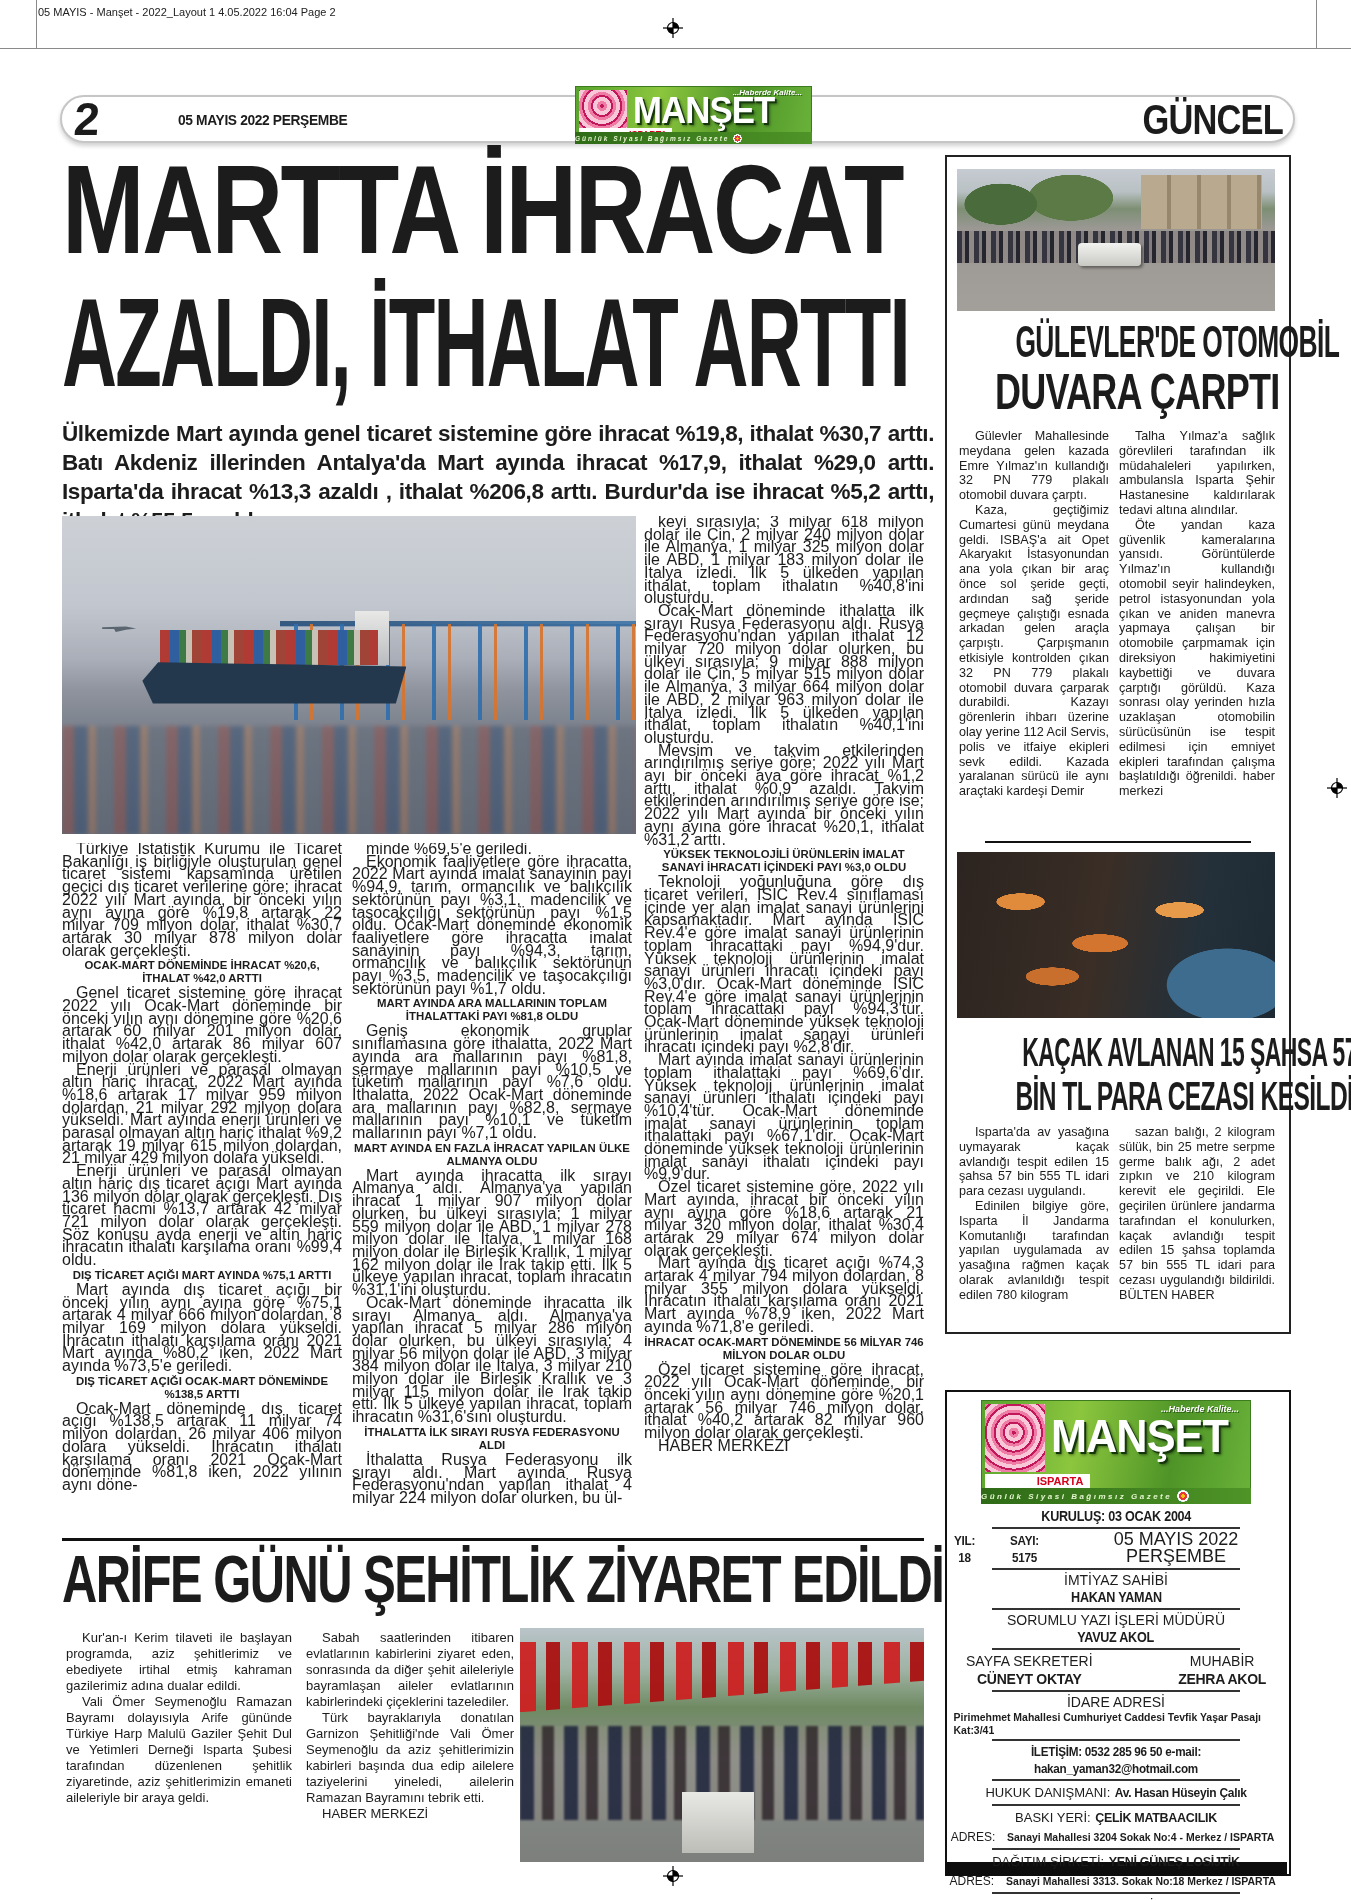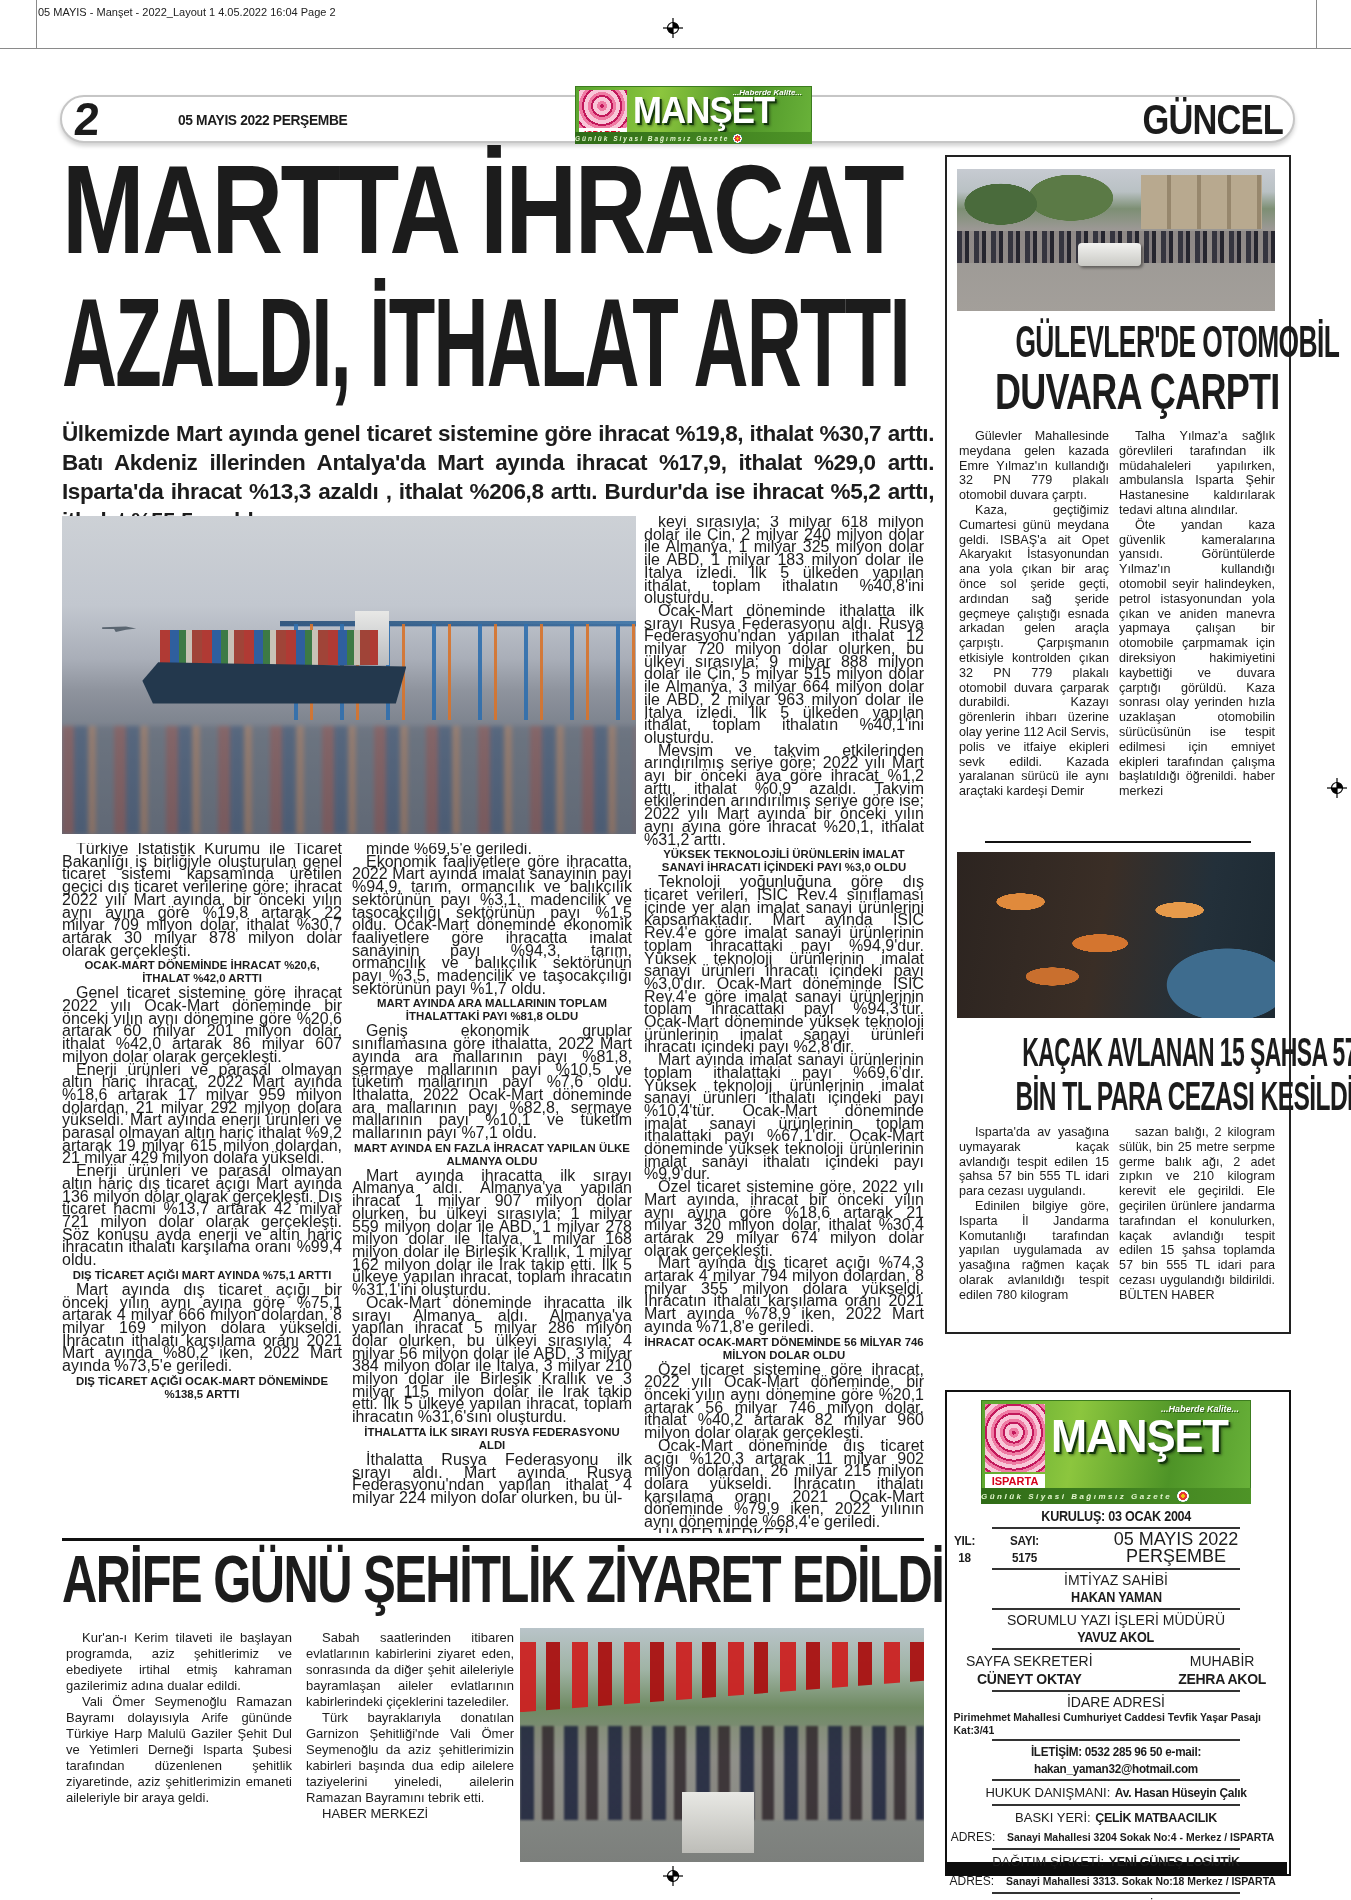--- a/index.html
+++ b/index.html
@@ -20,21 +20,21 @@
   .pagenum{left:74px;top:92px;font-size:46px;font-weight:900;transform:skewX(-4deg);}
   .hdate{left:178px;top:111px;font-size:15px;font-weight:700;letter-spacing:-.4px;transform:scaleX(.92);transform-origin:left;}
   .guncel{left:1108px;top:96px;width:175px;font-size:42px;font-weight:900;letter-spacing:-1px;
           transform:scaleX(.82);transform-origin:right;text-align:right;}
 
   
   .logo{overflow:hidden;background:linear-gradient(100deg,#58a32e 0%,#8cc63e 35%,#4e9427 70%,#6ab33a 100%);
         box-shadow:0 0 0 1px #3c7c1f inset;}
   .logo .rose{position:absolute;left:4px;top:4px;background:
         repeating-radial-gradient(circle at 48% 42%,#c2185b 0 2px,#ef7ca4 2px 5px,#f8c7d8 5px 9px);}
-  .logo .city{position:absolute;background:#fff;color:#d6001c;font-weight:900;text-align:center;}
+  .logo .city{position:absolute;background:#fff;color:#d6001c;font-weight:900;text-align:center;padding-left:45px;}
   .logo .mname{position:absolute;color:#fff;font-weight:900;letter-spacing:-1px;
         text-shadow:2px 2px 0 #14380c,3px 3px 3px rgba(0,0,0,.45);transform:scaleX(.94);transform-origin:left;}
   .logo .tagtop{position:absolute;color:#fff;font-style:italic;font-weight:700;text-shadow:1px 1px 0 #2c5e14;}
   .logo .strip{position:absolute;left:0;right:0;bottom:0;background:linear-gradient(90deg,#2f6b17,#4e9427);
         color:#e4f6cf;font-weight:700;font-style:italic;display:flex;align-items:center;justify-content:flex-start;}
   .logo .target{border-radius:50%;background:radial-gradient(circle,#f4c20d 0 22%,#e53935 22% 48%,#fff 48% 68%,#1e88e5 68% 100%);}
   .logo-h{left:575px;top:86px;width:237px;height:58px;}
   .logo-h .rose{width:48px;height:38px;}
   .logo-h .city{left:4px;top:42px;width:48px;font-size:9px;line-height:12px;}
   .logo-h .mname{left:58px;top:6px;font-size:37px;line-height:38px;}
@@ -214,20 +214,21 @@
 
   <div class="abs artcol c1">
       <div class="bp">Türkiye İstatistik Kurumu ile Ticaret Bakanlığı iş birliğiyle oluşturulan genel ticaret sistemi kapsamında üretilen geçici dış ticaret verilerine göre; ihracat 2022 yılı Mart ayında, bir önceki yılın aynı ayına göre %19,8 artarak 22 milyar 709 milyon dolar, ithalat %30,7 artarak 30 milyar 878 milyon dolar olarak gerçekleşti.</div>
       <div class="bh">OCAK-MART DÖNEMİNDE İHRACAT %20,6, İTHALAT %42,0 ARTTI</div>
       <div class="bp">Genel ticaret sistemine göre ihracat 2022 yılı Ocak-Mart döneminde bir önceki yılın aynı dönemine göre %20,6 artarak 60 milyar 201 milyon dolar, ithalat %42,0 artarak 86 milyar 607 milyon dolar olarak gerçekleşti.</div>
       <div class="bp">Enerji ürünleri ve parasal olmayan altın hariç ihracat, 2022 Mart ayında %18,6 artarak 17 milyar 959 milyon dolardan, 21 milyar 292 milyon dolara yükseldi. Mart ayında enerji ürünleri ve parasal olmayan altın hariç ithalat %9,2 artarak 19 milyar 615 milyon dolardan, 21 milyar 429 milyon dolara yükseldi.</div>
       <div class="bp">Enerji ürünleri ve parasal olmayan altın hariç dış ticaret açığı Mart ayında 136 milyon dolar olarak gerçekleşti. Dış ticaret hacmi %13,7 artarak 42 milyar 721 milyon dolar olarak gerçekleşti. Söz konusu ayda enerji ve altın hariç ihracatın ithalatı karşılama oranı %99,4 oldu.</div>
       <div class="bh">DIŞ TİCARET AÇIĞI MART AYINDA %75,1 ARTTI</div>
       <div class="bp">Mart ayında dış ticaret açığı bir önceki yılın aynı ayına göre %75,1 artarak 4 milyar 666 milyon dolardan, 8 milyar 169 milyon dolara yükseldi. İhracatın ithalatı karşılama oranı 2021 Mart ayında %80,2 iken, 2022 Mart ayında %73,5'e geriledi.</div>
       <div class="bh">DIŞ TİCARET AÇIĞI OCAK-MART DÖNEMİNDE %138,5 ARTTI</div>
+      <div class="bp">Ocak-Mart döneminde dış ticaret açığı %138,5 artarak 11 milyar 74 milyon dolardan, 26 milyar 406 milyon dolara yükseldi. İhracatın ithalatı karşılama oranı 2021 Ocak-Mart döneminde %81,8 iken, 2022 yılının aynı döne-</div>
     </div>
   <div class="abs artcol c2">
       <div class="bp">minde %69,5'e geriledi.</div>
       <div class="bp">Ekonomik faaliyetlere göre ihracatta, 2022 Mart ayında imalat sanayinin payı %94,9, tarım, ormancılık ve balıkçılık sektörünün payı %3,1, madencilik ve taşocakçılığı sektörünün payı %1,5 oldu. Ocak-Mart döneminde ekonomik faaliyetlere göre ihracatta imalat sanayinin payı %94,3, tarım, ormancılık ve balıkçılık sektörünün payı %3,5, madencilik ve taşocakçılığı sektörünün payı %1,7 oldu.</div>
       <div class="bh">MART AYINDA ARA MALLARININ TOPLAM İTHALATTAKİ PAYI %81,8 OLDU</div>
       <div class="bp">Geniş ekonomik gruplar sınıflamasına göre ithalatta, 2022 Mart ayında ara mallarının payı %81,8, sermaye mallarının payı %10,5 ve tüketim mallarının payı %7,6 oldu. İthalatta, 2022 Ocak-Mart döneminde ara mallarının payı %82,8, sermaye mallarının payı %10,1 ve tüketim mallarının payı %7,1 oldu.</div>
       <div class="bh">MART AYINDA EN FAZLA İHRACAT YAPILAN ÜLKE ALMANYA OLDU</div>
       <div class="bp">Mart ayında ihracatta ilk sırayı Almanya aldı. Almanya'ya yapılan ihracat 1 milyar 907 milyon dolar olurken, bu ülkeyi sırasıyla; 1 milyar 559 milyon dolar ile ABD, 1 milyar 278 milyon dolar ile İtalya, 1 milyar 168 milyon dolar ile Birleşik Krallık, 1 milyar 162 milyon dolar ile Irak takip etti. İlk 5 ülkeye yapılan ihracat, toplam ihracatın %31,1'ini oluşturdu.</div>
       <div class="bp">Ocak-Mart döneminde ihracatta ilk sırayı Almanya aldı. Almanya'ya yapılan ihracat 5 milyar 286 milyon dolar olurken, bu ülkeyi sırasıyla; 4 milyar 56 milyon dolar ile ABD, 3 milyar 384 milyon dolar ile İtalya, 3 milyar 210 milyon dolar ile Birleşik Krallık ve 3 milyar 115 milyon dolar ile Irak takip etti. İlk 5 ülkeye yapılan ihracat, toplam ihracatın %31,6'sını oluşturdu.</div>
       <div class="bh">İTHALATTA İLK SIRAYI RUSYA FEDERASYONU ALDI</div>
@@ -237,21 +238,20 @@
       <div class="bp">keyi sırasıyla; 3 milyar 618 milyon dolar ile Çin, 2 milyar 240 milyon dolar ile Almanya, 1 milyar 325 milyon dolar ile ABD, 1 milyar 183 milyon dolar ile İtalya izledi. İlk 5 ülkeden yapılan ithalat, toplam ithalatın %40,8'ini oluşturdu.</div>
       <div class="bp">Ocak-Mart döneminde ithalatta ilk sırayı Rusya Federasyonu aldı. Rusya Federasyonu'ndan yapılan ithalat 12 milyar 720 milyon dolar olurken, bu ülkeyi sırasıyla; 9 milyar 888 milyon dolar ile Çin, 5 milyar 515 milyon dolar ile Almanya, 3 milyar 664 milyon dolar ile ABD, 2 milyar 963 milyon dolar ile İtalya izledi. İlk 5 ülkeden yapılan ithalat, toplam ithalatın %40,1'ini oluşturdu.</div>
       <div class="bp">Mevsim ve takvim etkilerinden arındırılmış seriye göre; 2022 yılı Mart ayı bir önceki aya göre ihracat %1,2 arttı, ithalat %0,9 azaldı. Takvim etkilerinden arındırılmış seriye göre ise; 2022 yılı Mart ayında bir önceki yılın aynı ayına göre ihracat %20,1, ithalat %31,2 arttı.</div>
       <div class="bh">YÜKSEK TEKNOLOJİLİ ÜRÜNLERİN İMALAT SANAYİ İHRACATI İÇİNDEKİ PAYI %3,0 OLDU</div>
       <div class="bp">Teknoloji yoğunluğuna göre dış ticaret verileri, ISIC Rev.4 sınıflaması içinde yer alan imalat sanayi ürünlerini kapsamaktadır. Mart ayında ISIC Rev.4'e göre imalat sanayi ürünlerinin toplam ihracattaki payı %94,9'dur. Yüksek teknoloji ürünlerinin imalat sanayi ürünleri ihracatı içindeki payı %3,0'dır. Ocak-Mart döneminde ISIC Rev.4'e göre imalat sanayi ürünlerinin toplam ihracattaki payı %94,3'tür. Ocak-Mart döneminde yüksek teknoloji ürünlerinin imalat sanayi ürünleri ihracatı içindeki payı %2,8'dir.</div>
       <div class="bp">Mart ayında imalat sanayi ürünlerinin toplam ithalattaki payı %69,6'dır. Yüksek teknoloji ürünlerinin imalat sanayi ürünleri ithalatı içindeki payı %10,4'tür. Ocak-Mart döneminde imalat sanayi ürünlerinin toplam ithalattaki payı %67,1'dir. Ocak-Mart döneminde yüksek teknoloji ürünlerinin imalat sanayi ithalatı içindeki payı %9,9'dur.</div>
       <div class="bp">Özel ticaret sistemine göre, 2022 yılı Mart ayında, ihracat bir önceki yılın aynı ayına göre %18,6 artarak 21 milyar 320 milyon dolar, ithalat %30,4 artarak 29 milyar 674 milyon dolar olarak gerçekleşti.</div>
       <div class="bp">Mart ayında dış ticaret açığı %74,3 artarak 4 milyar 794 milyon dolardan, 8 milyar 355 milyon dolara yükseldi. İhracatın ithalatı karşılama oranı 2021 Mart ayında %78,9 iken, 2022 Mart ayında %71,8'e geriledi.</div>
       <div class="bh">İHRACAT OCAK-MART DÖNEMİNDE 56 MİLYAR 746 MİLYON DOLAR OLDU</div>
       <div class="bp">Özel ticaret sistemine göre ihracat, 2022 yılı Ocak-Mart döneminde, bir önceki yılın aynı dönemine göre %20,1 artarak 56 milyar 746 milyon dolar, ithalat %40,2 artarak 82 milyar 960 milyon dolar olarak gerçekleşti.</div>
-      <div class="bp">Ocak-Mart döneminde dış ticaret açığı %120,3 artarak 11 milyar 902 milyon dolardan, 26 milyar 215 milyon dolara yükseldi. İhracatın ithalatı karşılama oranı 2021 Ocak-Mart döneminde %79,9 iken, 2022 yılının aynı döneminde %68,4'e geriledi.</div>
       <div class="bp">HABER MERKEZİ</div>
     </div>
 
   <div class="abs div1"></div>
   <div class="abs arifehl">ARİFE GÜNÜ ŞEHİTLİK ZİYARET EDİLDİ</div>
   <div class="abs artcol acol ac1">
       <div class="bp">Kur'an-ı Kerim tilaveti ile başlayan programda, aziz şehitlerimiz ve ebediyete irtihal etmiş kahraman gazilerimiz adına dualar edildi.</div>
       <div class="bp">Vali Ömer Seymenoğlu Ramazan Bayramı dolayısıyla Arife gününde Türkiye Harp Malulü Gaziler Şehit Dul ve Yetimleri Derneği Isparta Şubesi tarafından düzenlenen şehitlik ziyaretinde, aziz şehitlerimizin emaneti aileleriyle bir araya geldi.</div>
     </div>
   <div class="abs artcol acol ac2">

